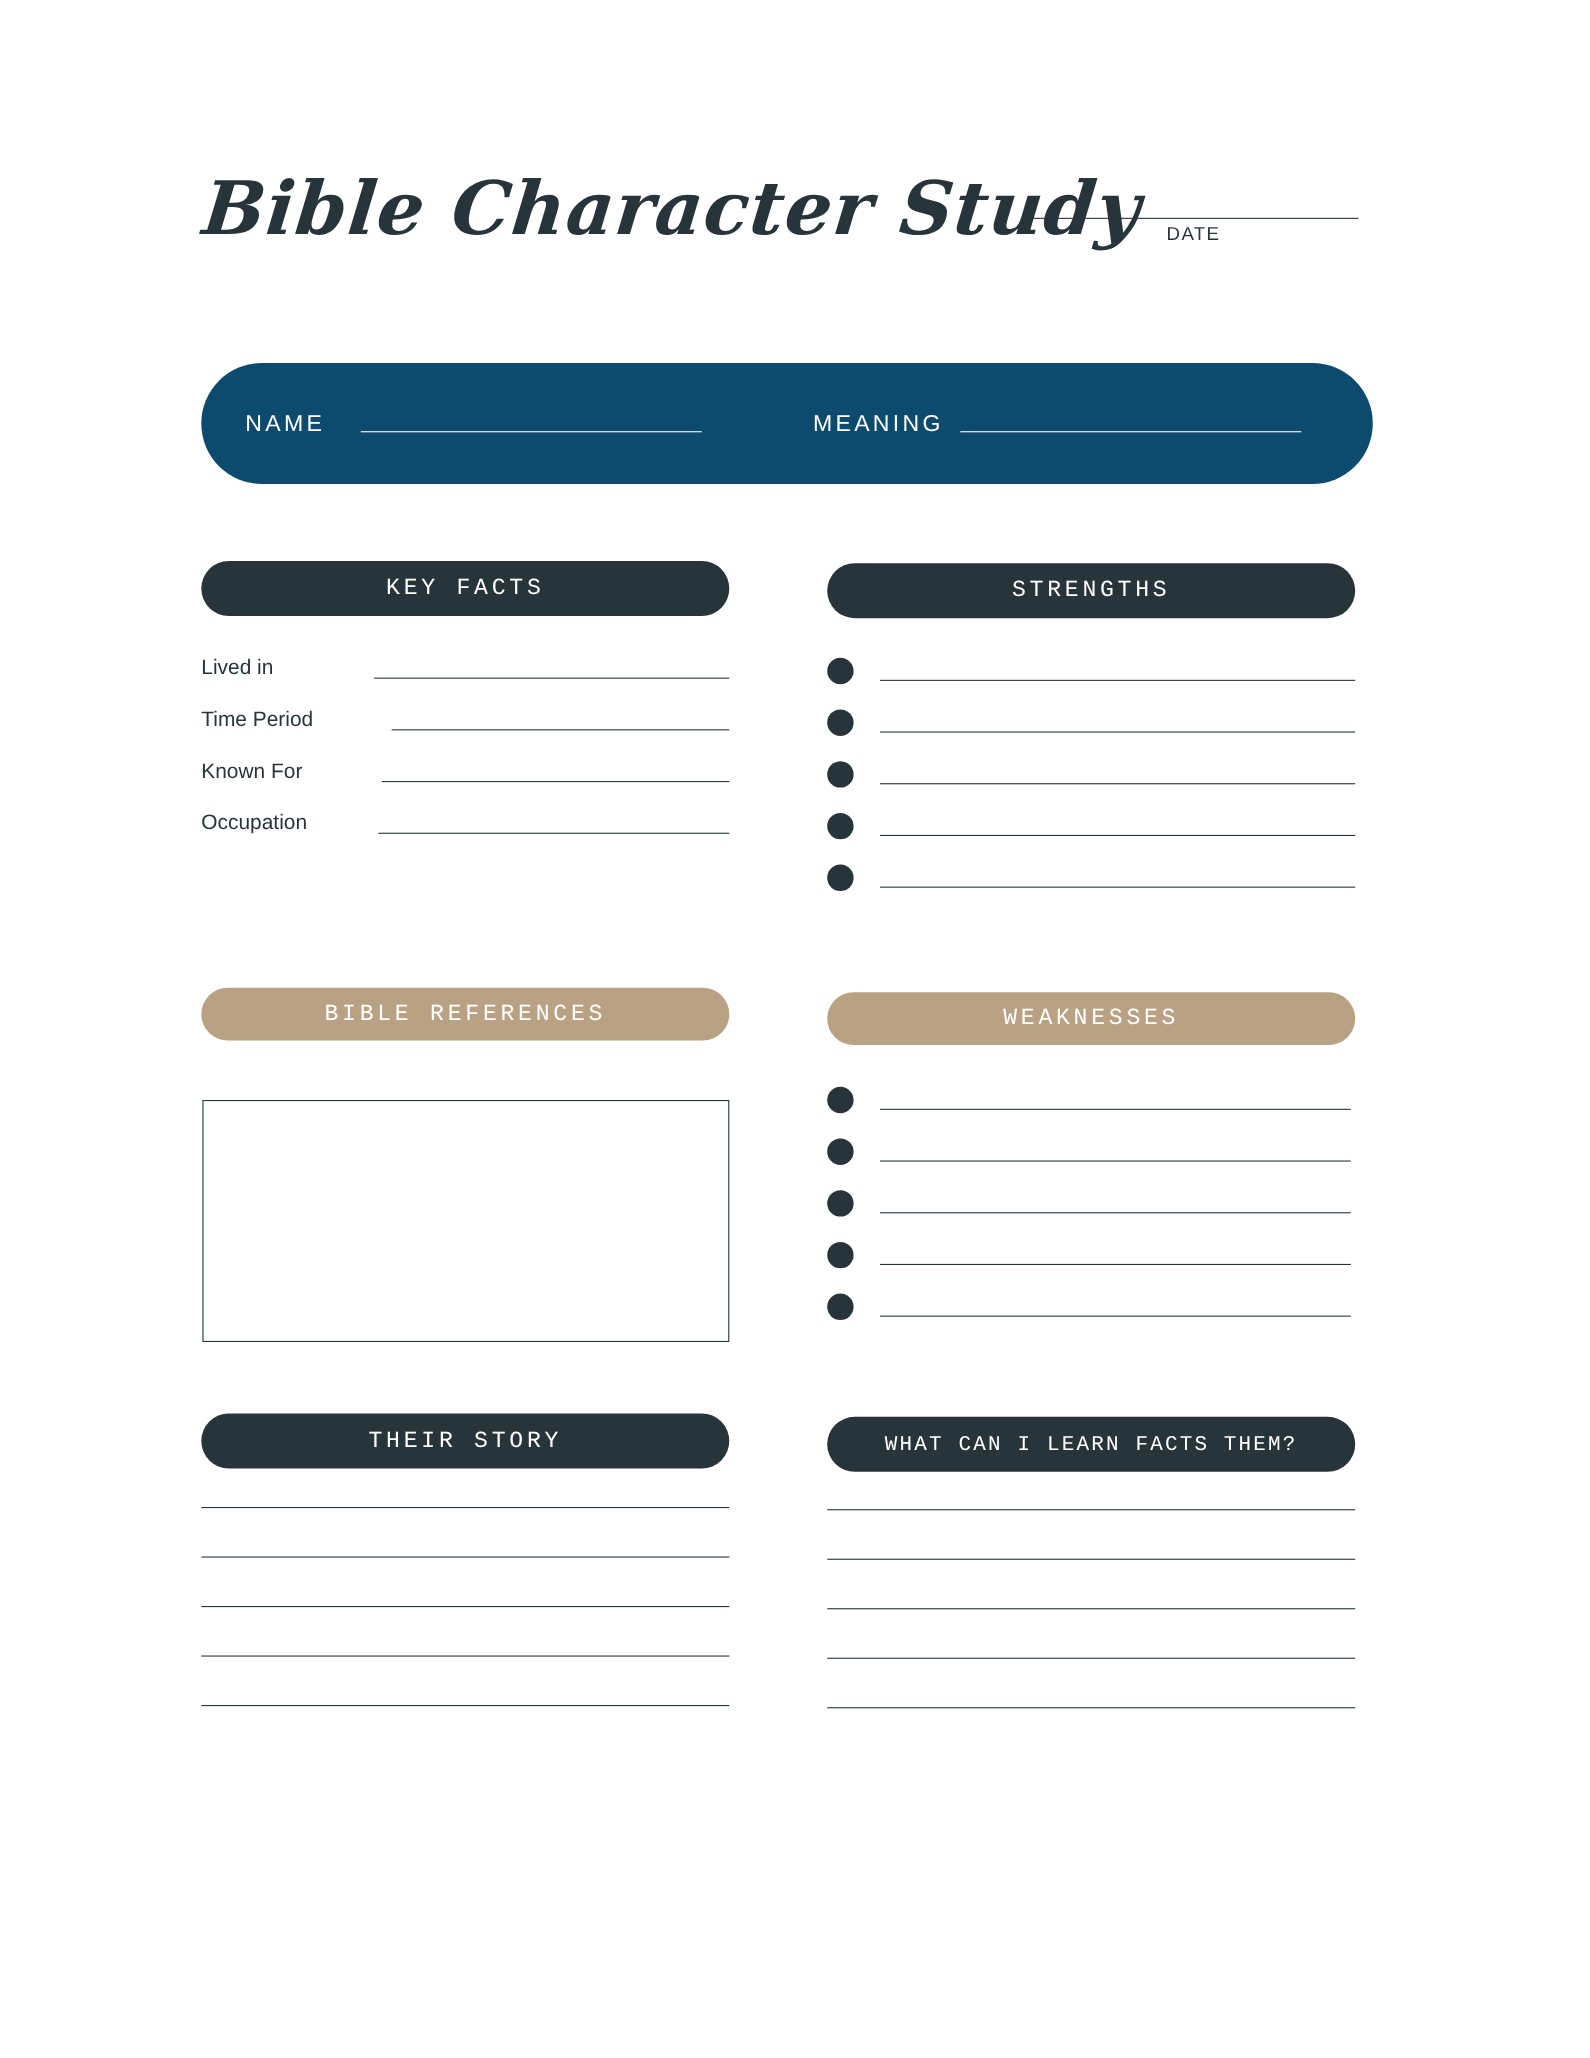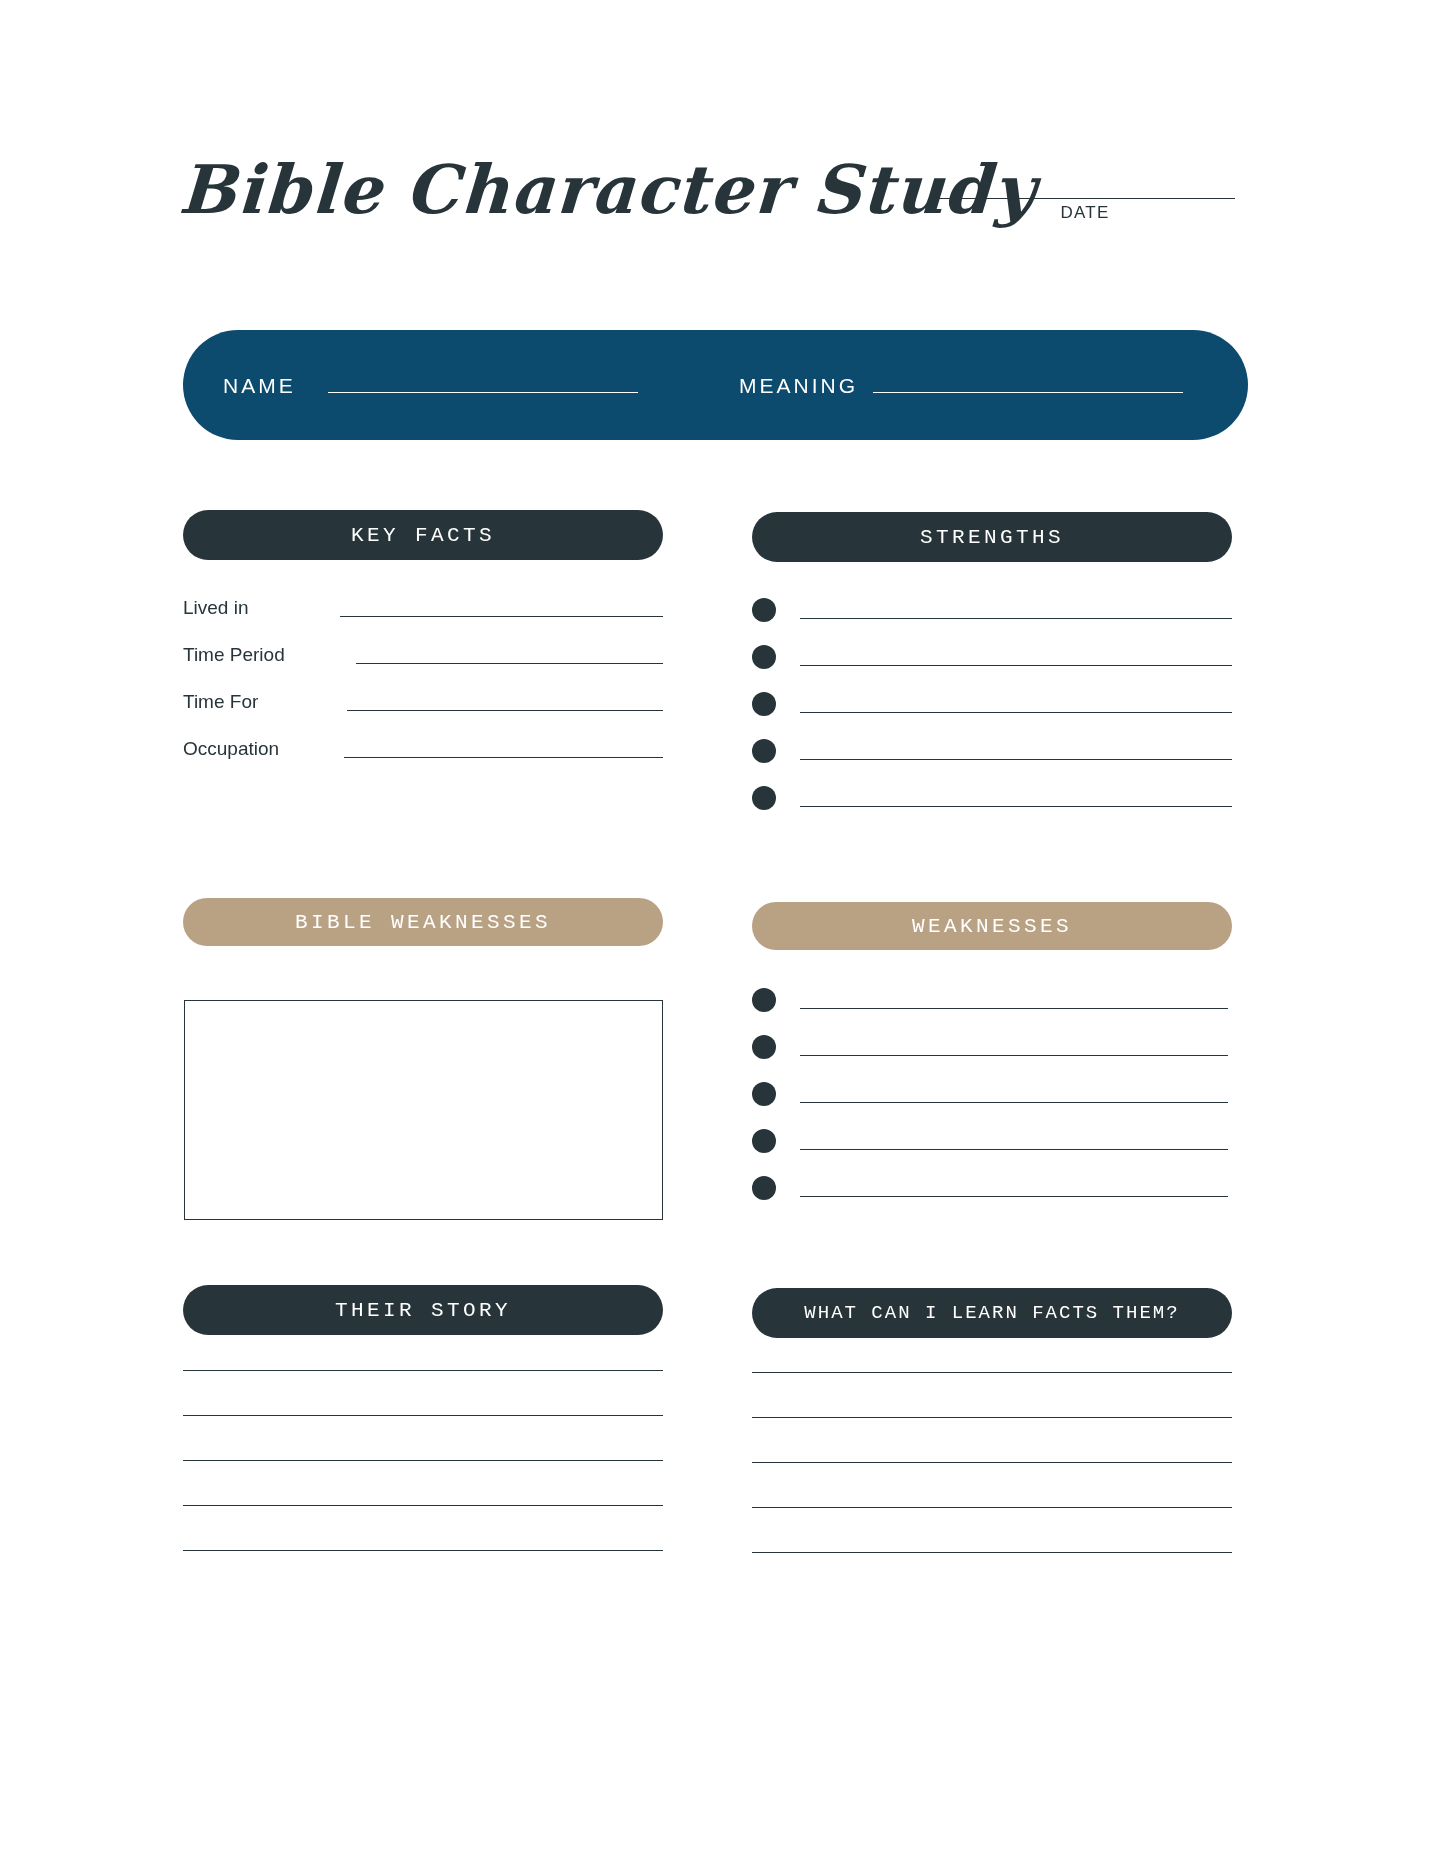--- a/index.html
+++ b/index.html
@@ -209,36 +209,36 @@
 
   <div class="band">
     <div class="band-label name">NAME</div>
     <div class="band-rule name"></div>
     <div class="band-label meaning">MEANING</div>
     <div class="band-rule meaning"></div>
   </div>
 
   <div class="pill dark" id="pill-keyfacts">KEY FACTS</div>
   <div class="pill dark" id="pill-strengths">STRENGTHS</div>
-  <div class="pill tan" id="pill-references">BIBLE WEAKNESSES</div>
+  <div class="pill tan" id="pill-references">BIBLE REFERENCES</div>
   <div class="pill tan" id="pill-weaknesses">WEAKNESSES</div>
   <div class="pill dark" id="pill-story">THEIR STORY</div>
   <div class="pill dark" id="pill-learn">WHAT CAN I LEARN FACTS THEM?</div>
 
   <div class="keyfacts" id="keyfacts-rows">
       <div class="fact-row">
         <span class="fact-label">Lived in</span>
         <span class="fact-rule" style="width: 323px;"></span>
       </div>
       <div class="fact-row">
         <span class="fact-label">Time Period</span>
         <span class="fact-rule" style="width: 307px;"></span>
       </div>
       <div class="fact-row">
-        <span class="fact-label">Time For</span>
+        <span class="fact-label">Known For</span>
         <span class="fact-rule" style="width: 316px;"></span>
       </div>
       <div class="fact-row">
         <span class="fact-label">Occupation</span>
         <span class="fact-rule" style="width: 319px;"></span>
       </div>
     </div>
 
   <div class="bullets" id="strengths-list">
       <div class="bullet-row">

